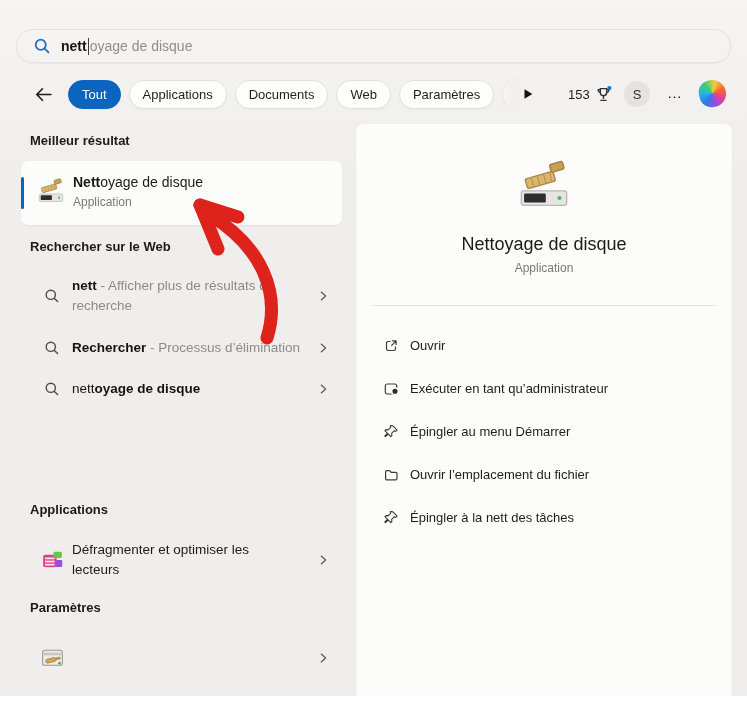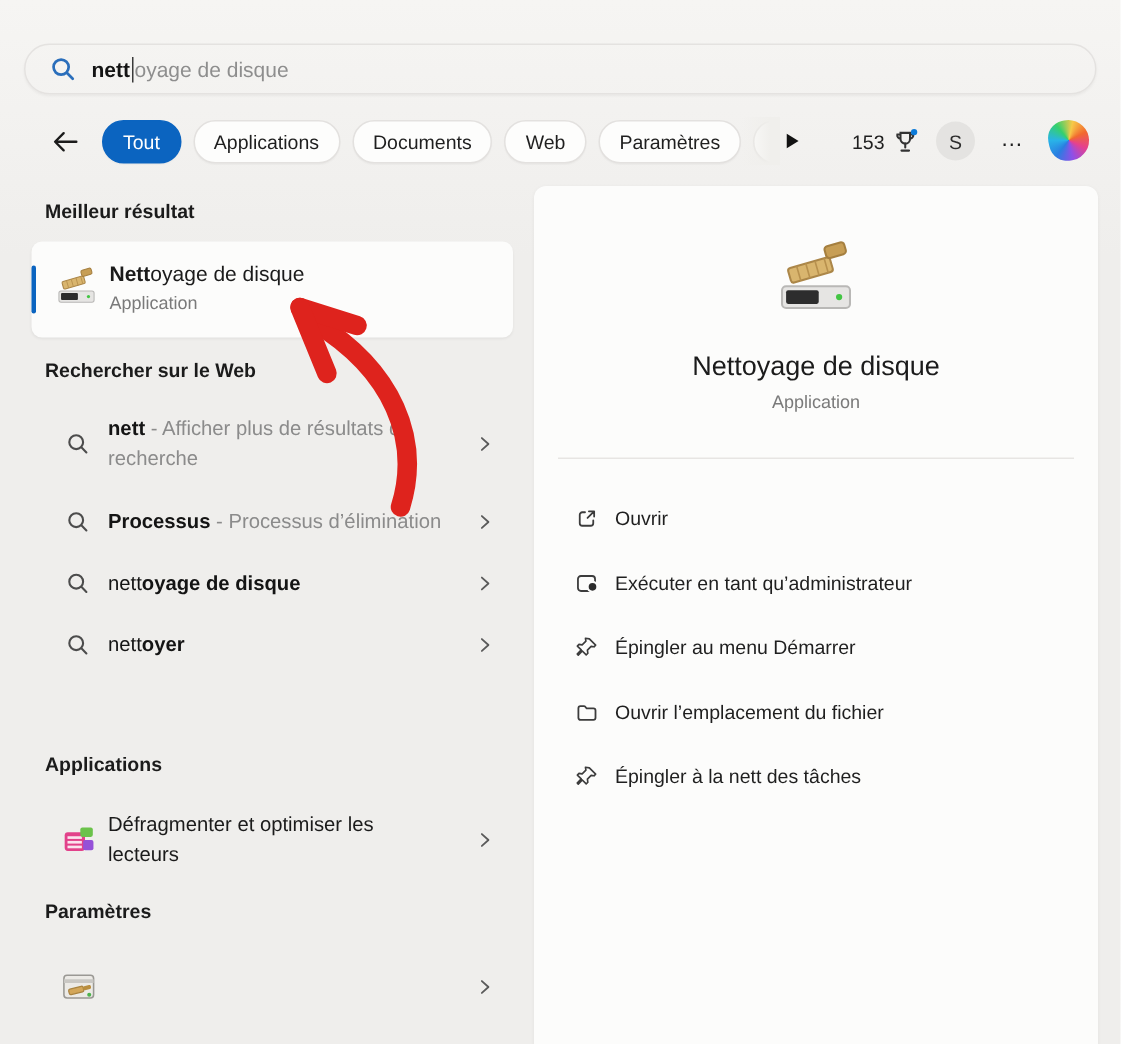--- a/index.html
+++ b/index.html
@@ -164,49 +164,35 @@
         </svg>
       </span>
   </div>
   <div class="lrow" style="top:333px;height:30px">
     <span class="mag2">
         <svg width="16" height="16" viewBox="0 0 16 16">
           <circle cx="6.8" cy="6.8" r="4.6" fill="none" stroke="#4c4c4c" stroke-width="1.4"></circle>
           <line x1="10.4" y1="10.4" x2="13.6" y2="13.6" stroke="#4c4c4c" stroke-width="1.4" stroke-linecap="round"></line>
         </svg>
       </span>
-    <span class="txt"><span class="seg-p"></span><span class="seg-b">Processus</span><span class="seg-d"> - Processus d’élimination</span></span>
+    <span class="txt"><span class="seg-p"></span><span class="seg-b">Rechercher</span><span class="seg-d"> - Processus d’élimination</span></span>
     <span class="chev">
         <svg width="14" height="14" viewBox="0 0 16 16">
           <path d="M6 3.5 11 8l-5 4.5" fill="none" stroke="#5a5a5a" stroke-width="1.4" stroke-linecap="round" stroke-linejoin="round"></path>
         </svg>
       </span>
   </div>
   <div class="lrow" style="top:374px;height:30px">
     <span class="mag2">
         <svg width="16" height="16" viewBox="0 0 16 16">
           <circle cx="6.8" cy="6.8" r="4.6" fill="none" stroke="#4c4c4c" stroke-width="1.4"></circle>
           <line x1="10.4" y1="10.4" x2="13.6" y2="13.6" stroke="#4c4c4c" stroke-width="1.4" stroke-linecap="round"></line>
         </svg>
       </span>
     <span class="txt"><span class="seg-p">nett</span><span class="seg-b">oyage de disque</span><span class="seg-d"></span></span>
-    <span class="chev">
-        <svg width="14" height="14" viewBox="0 0 16 16">
-          <path d="M6 3.5 11 8l-5 4.5" fill="none" stroke="#5a5a5a" stroke-width="1.4" stroke-linecap="round" stroke-linejoin="round"></path>
-        </svg>
-      </span>
-  </div>
-  <div class="lrow" style="top:415px;height:30px">
-    <span class="mag2">
-        <svg width="16" height="16" viewBox="0 0 16 16">
-          <circle cx="6.8" cy="6.8" r="4.6" fill="none" stroke="#4c4c4c" stroke-width="1.4"></circle>
-          <line x1="10.4" y1="10.4" x2="13.6" y2="13.6" stroke="#4c4c4c" stroke-width="1.4" stroke-linecap="round"></line>
-        </svg>
-      </span>
-    <span class="txt"><span class="seg-p">nett</span><span class="seg-b">oyer</span><span class="seg-d"></span></span>
     <span class="chev">
         <svg width="14" height="14" viewBox="0 0 16 16">
           <path d="M6 3.5 11 8l-5 4.5" fill="none" stroke="#5a5a5a" stroke-width="1.4" stroke-linecap="round" stroke-linejoin="round"></path>
         </svg>
       </span>
   </div>
 
   <div class="hdr" style="top:502px">Applications</div>
 
   <div class="lrow" style="top:534px;height:52px">

